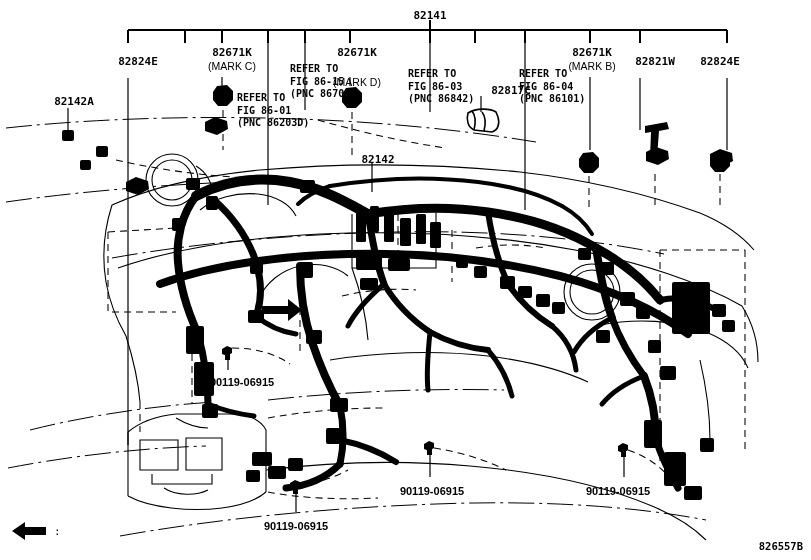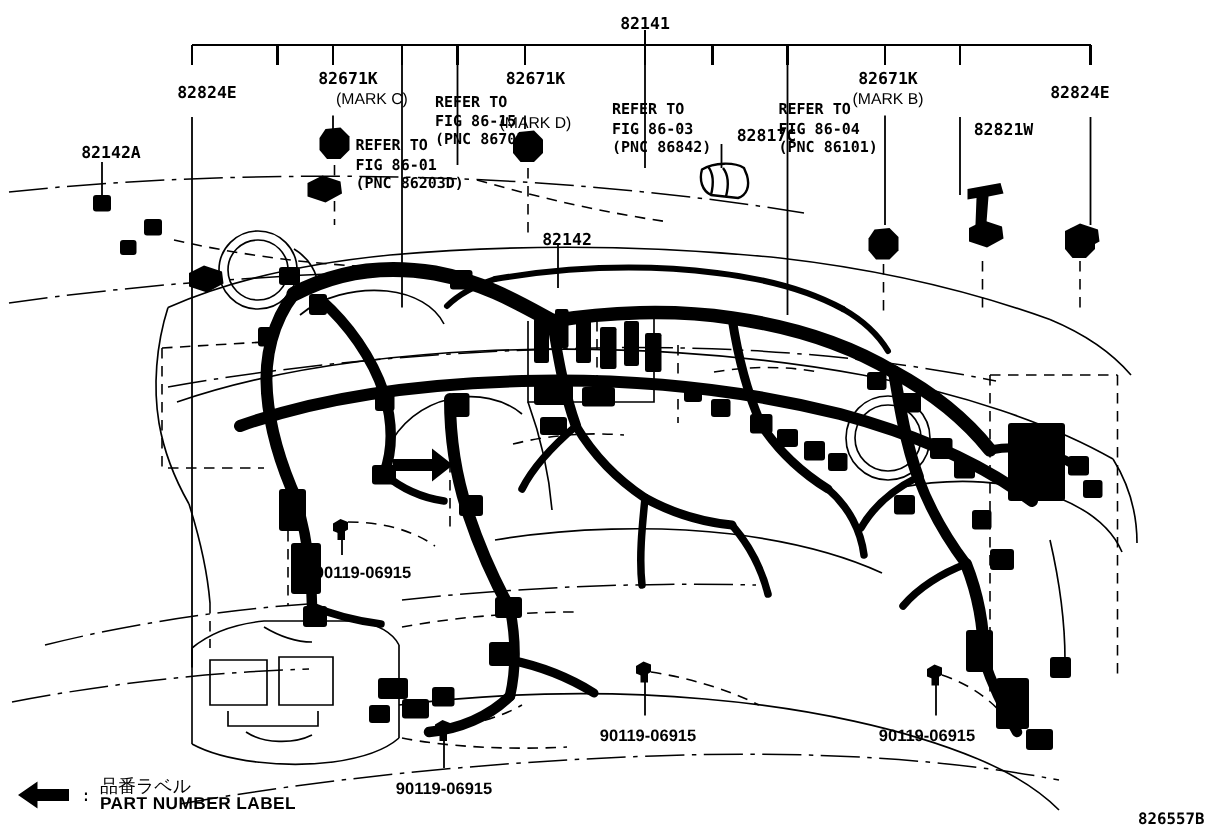--- a/index.html
+++ b/index.html
@@ -312,26 +312,26 @@
         <path d="M 228,355 L 228,370"></path>
         <path d="M 296,490 L 296,512"></path>
         <path d="M 430,450 L 430,477"></path>
         <path d="M 624,452 L 624,477"></path>
       </g>
   </svg>
 
   <div id="labelLayer">
       <div class="lbl  ctr" style="left: 138px; top: 56px;">82824E</div>
       <div class="lbl  ctr" style="left: 232px; top: 47px;">82671K</div>
-      <div class="lbl sub ctr" style="left: 232px; top: 60px; margin-left: 16px;">(MARK C)</div>
+      <div class="lbl sub ctr" style="left: 232px; top: 60px;">(MARK C)</div>
       <div class="lbl  ctr" style="left: 357px; top: 47px;">82671K</div>
       <div class="lbl sub ctr" style="left: 357px; top: 76px;">(MARK D)</div>
       <div class="lbl  ctr" style="left: 592px; top: 47px;">82671K</div>
       <div class="lbl sub ctr" style="left: 592px; top: 60px;">(MARK B)</div>
-      <div class="lbl  ctr" style="left: 669px; top: 56px; margin-top: 25px;">82821W</div>
+      <div class="lbl  ctr" style="left: 655px; top: 56px;">82821W</div>
       <div class="lbl  ctr" style="left: 720px; top: 56px;">82824E</div>
       <div class="lbl refer" style="left: 290px; top: 63px;">REFER TO
 FIG 86-15
 (PNC 86705)</div>
       <div class="lbl refer" style="left: 237px; top: 92px;">REFER TO
 FIG 86-01
 (PNC 86203D)</div>
       <div class="lbl refer" style="left: 408px; top: 68px;">REFER TO
 FIG 86-03
 (PNC 86842)</div>
@@ -349,19 +349,15 @@
 
   <div class="lbl ctr" style="left:430px;top:10px;">82141</div>
 
   <div class="lbl dwg" style="right:8px;bottom:8px;text-align:center;">826557B</div>
 
   <div style="position:absolute;left:10px;bottom:18px;display:flex;align-items:center;gap:6px;">
     <svg width="38" height="22" viewBox="0 0 38 22">
       <path d="M 2,11 L 15,2 L 15,7 L 36,7 L 36,15 L 15,15 L 15,20 Z" fill="#000"></path>
     </svg>
     <span style="font-family:'DejaVu Sans Mono',monospace;font-size:11px;">:</span>
-    <div>
-      <div class="lbl jp" style="position:static;">品番ラベル</div>
-      <div class="lbl pnl" style="position:static;">PART NUMBER LABEL</div>
-    </div>
   </div>
 
 </div>
 
 </body></html>

